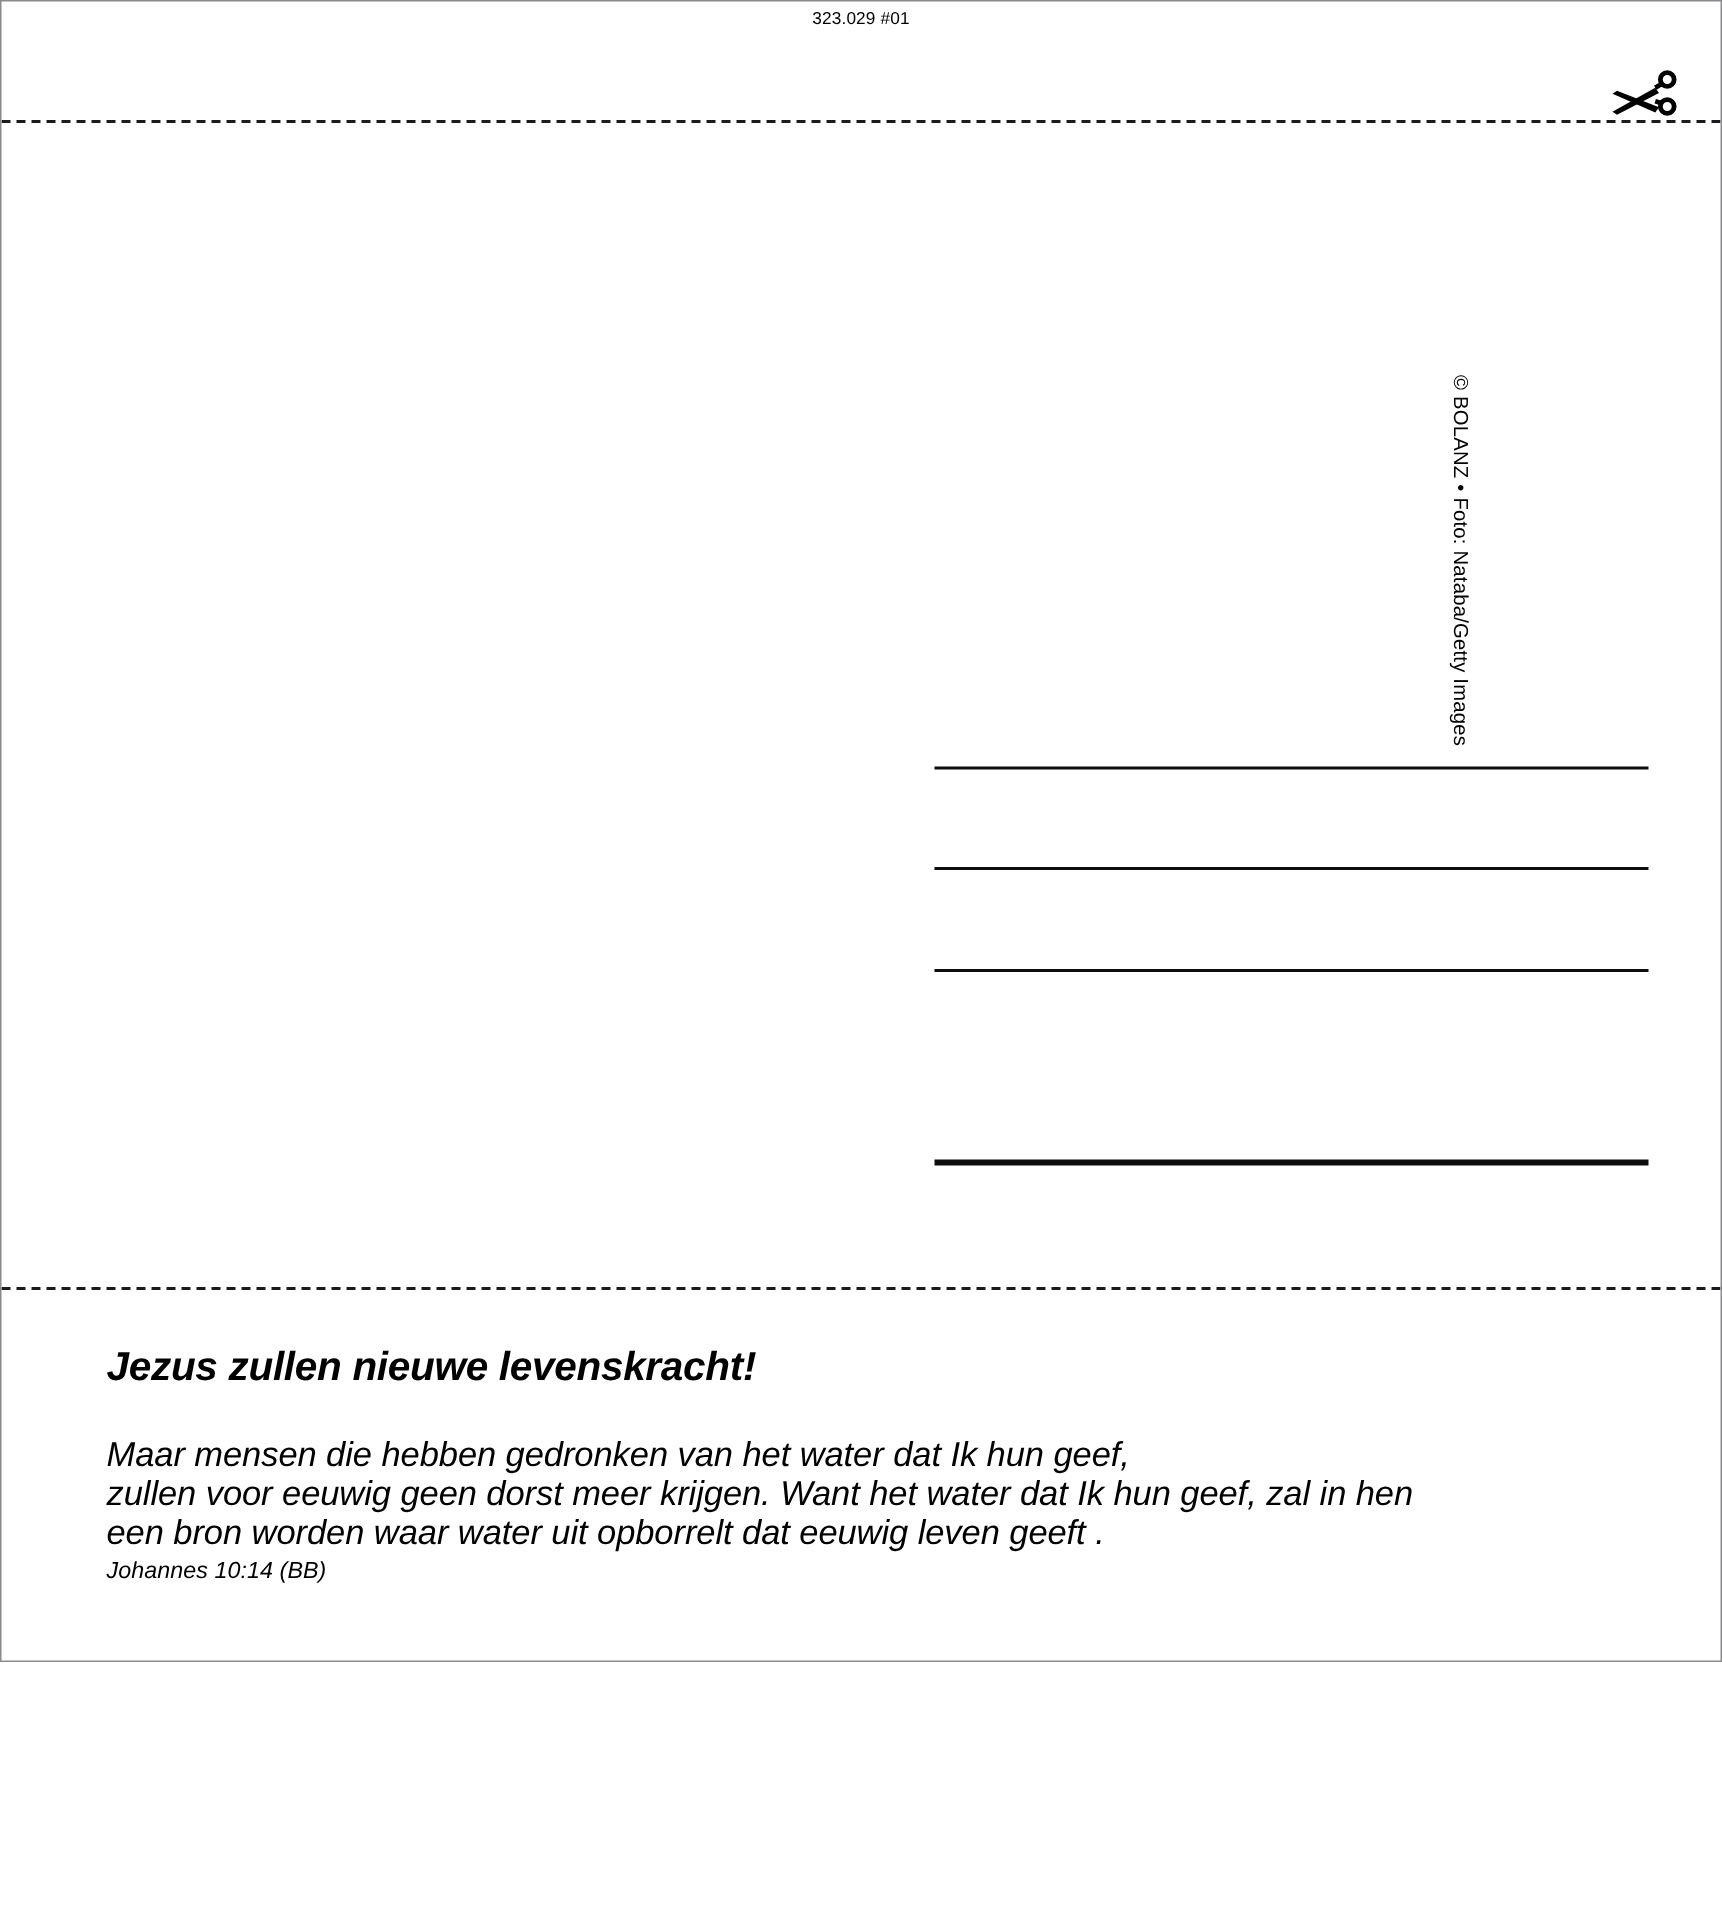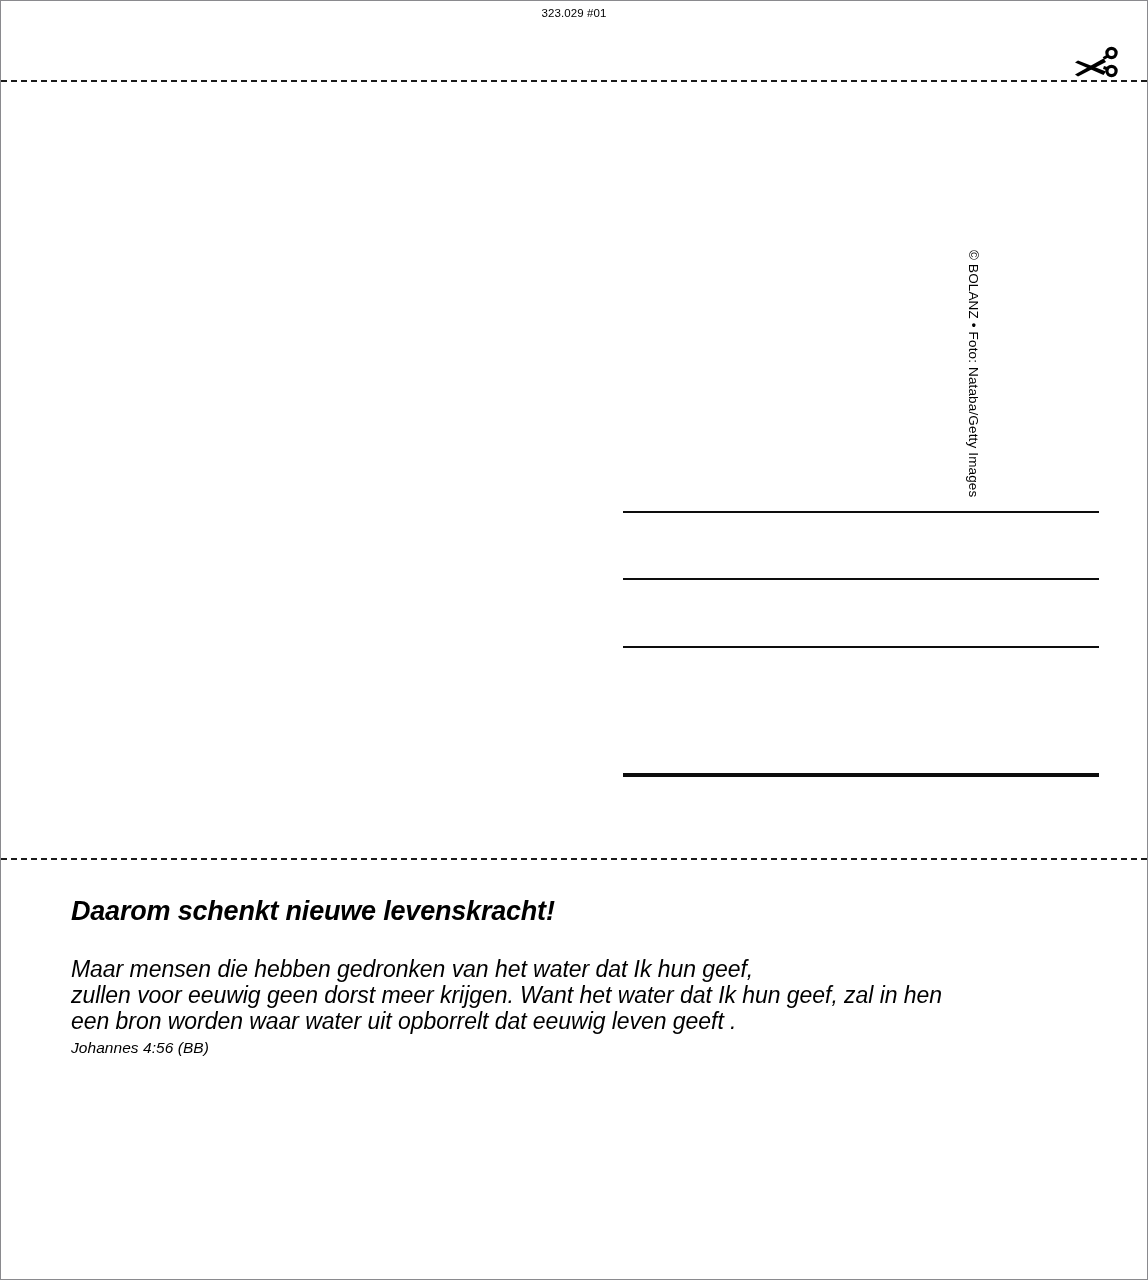--- a/index.html
+++ b/index.html
@@ -10,21 +10,21 @@
   }
   body {
     font-family: "Liberation Sans", sans-serif;
     color: #000000;
     -webkit-font-smoothing: antialiased;
   }
 
   .page {
     position: relative;
     width: 1148px;
-    height: 1280px;
+    height: 1108px;
     background: #ffffff;
     box-sizing: border-box;
     border: 1px solid #8a8a8e;
     overflow: hidden;
     padding-left: 12px;
   }
 
   
   .header-code {
     position: absolute;
@@ -174,25 +174,25 @@
       <div class="addr-line thin" style="top:564px;"></div>
       <div class="addr-line thick" style="top:691px;"></div>
     </div>
 
   </div>
 
   <div class="cut-line bottom"></div>
 
   <div class="message">
 
-    <h1 class="title">Daarom schenkt nieuwe levenskracht!</h1>
+    <h1 class="title">Jezus zullen nieuwe levenskracht!</h1>
 
     <div class="quote-block">
       <p class="verse">Maar mensen die hebben gedronken van het water dat Ik hun geef,
 zullen voor eeuwig geen dorst meer krijgen. Want het water dat Ik hun geef, zal in hen
 een bron worden waar water uit opborrelt dat eeuwig leven geeft .</p>
-      <p class="reference">Johannes 4:56 (BB)</p>
+      <p class="reference">Johannes 10:14 (BB)</p>
     </div>
 
 
   </div>
 
 </div>
 
 </body></html>

